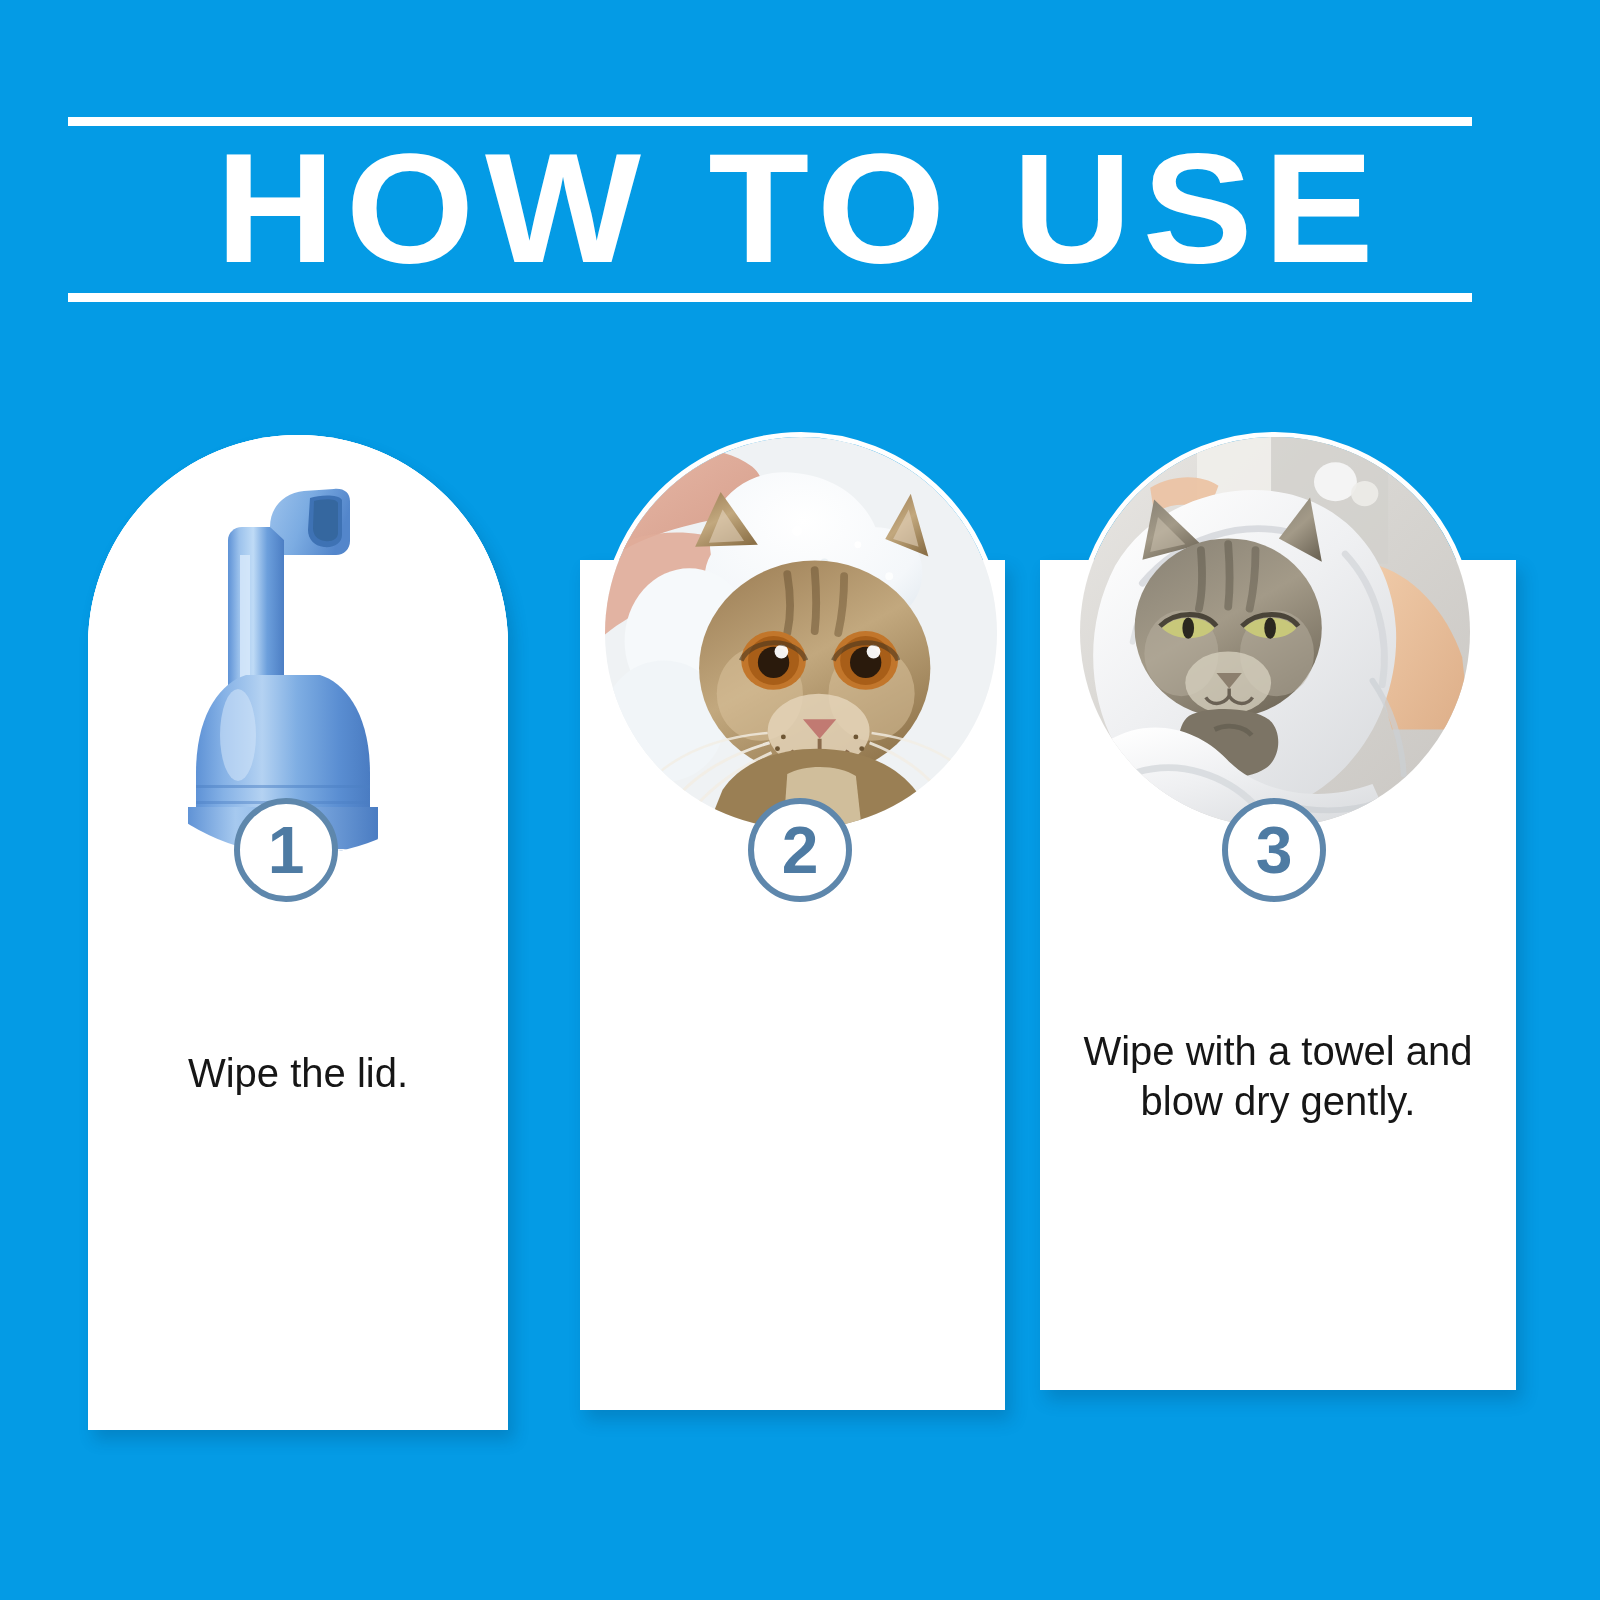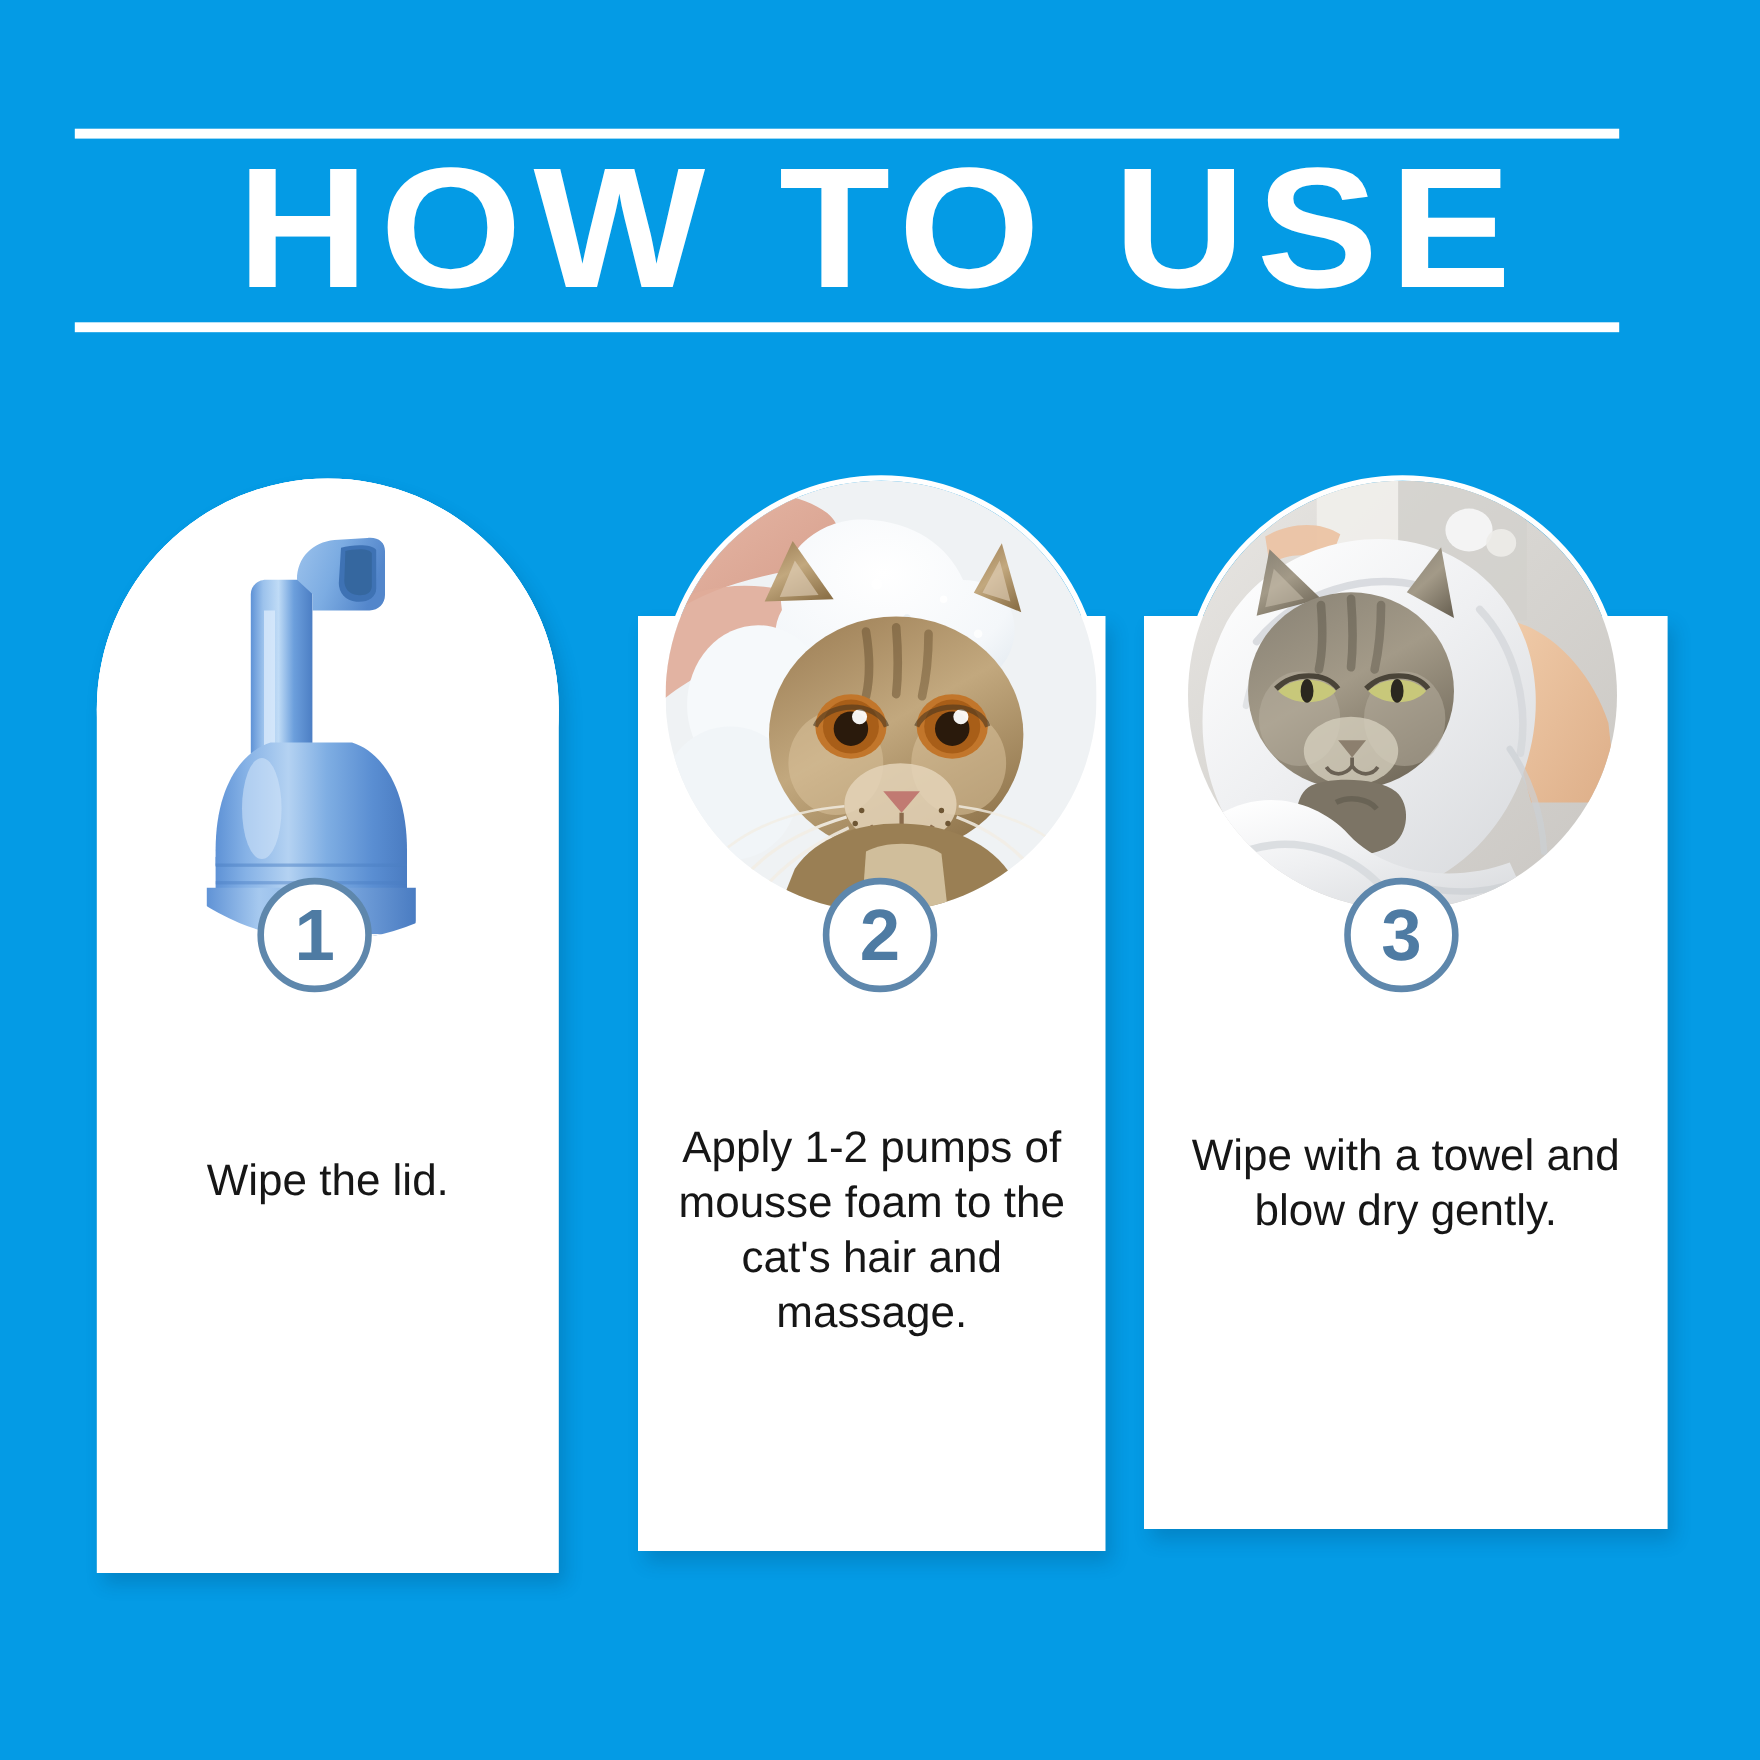--- a/index.html
+++ b/index.html
@@ -309,21 +309,20 @@
       <path d="M166 302 C118 306 84 320 58 340" stroke="#F2EDE4" stroke-width="2.5" fill="none" opacity="0.8"></path>
       <path d="M270 312 C312 328 340 354 356 384" stroke="#F2EDE4" stroke-width="3" fill="none" opacity="0.85"></path>
       <path d="M272 302 C316 308 346 322 368 342" stroke="#F2EDE4" stroke-width="2.5" fill="none" opacity="0.8"></path>
 
       <path d="M120 360 C140 330 180 318 216 318 C256 318 296 332 318 362 L330 400 L104 400 Z" fill="#9A7F54"></path>
       <path d="M186 344 C204 334 238 334 256 346 L262 400 L182 400 Z" fill="#D9C9A8" opacity="0.85"></path>
     </svg>
   </div>
 
   <div class="badge badge-2">2</div>
-  <div class="caption caption-2">Apply 1-2 pumps of mousse foam to the cat's hair and massage.</div>
 
   <div class="card card-3"></div>
 
   <div class="media media-3">
     <svg viewBox="0 0 400 400" preserveAspectRatio="xMidYMid slice">
       <defs>
         <linearGradient id="bgRoom" x1="0" y1="0" x2="1" y2="1">
           <stop offset="0%" stop-color="#E9E7E4"></stop>
           <stop offset="45%" stop-color="#D8D6D2"></stop>
           <stop offset="100%" stop-color="#C9C6C2"></stop>

